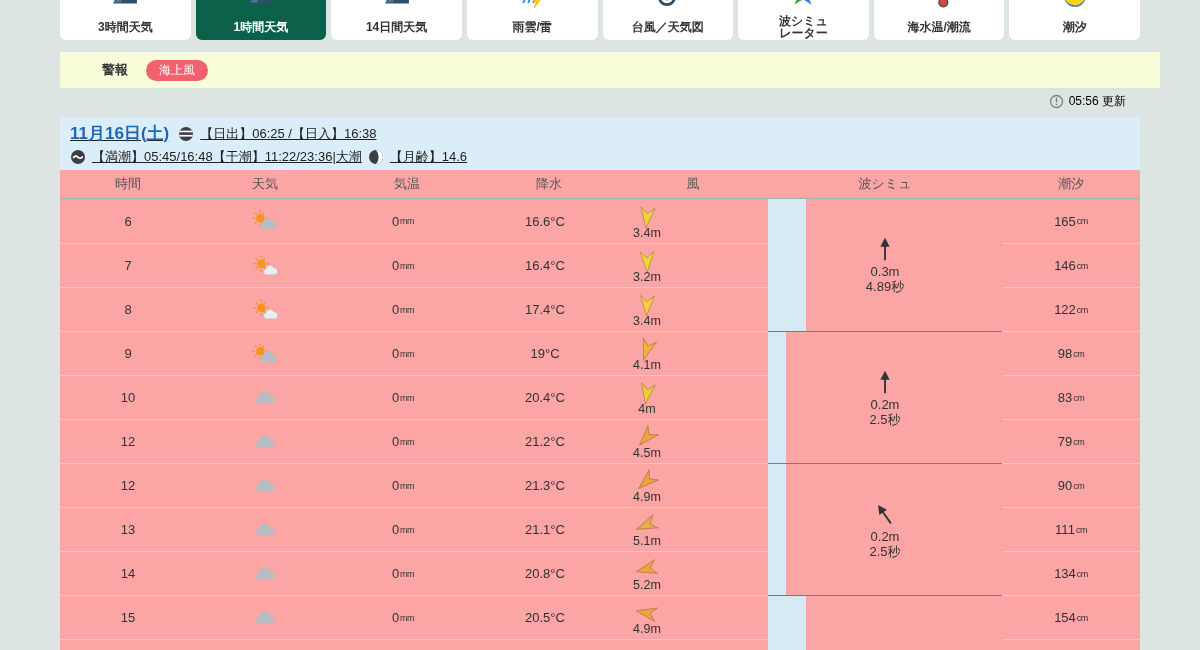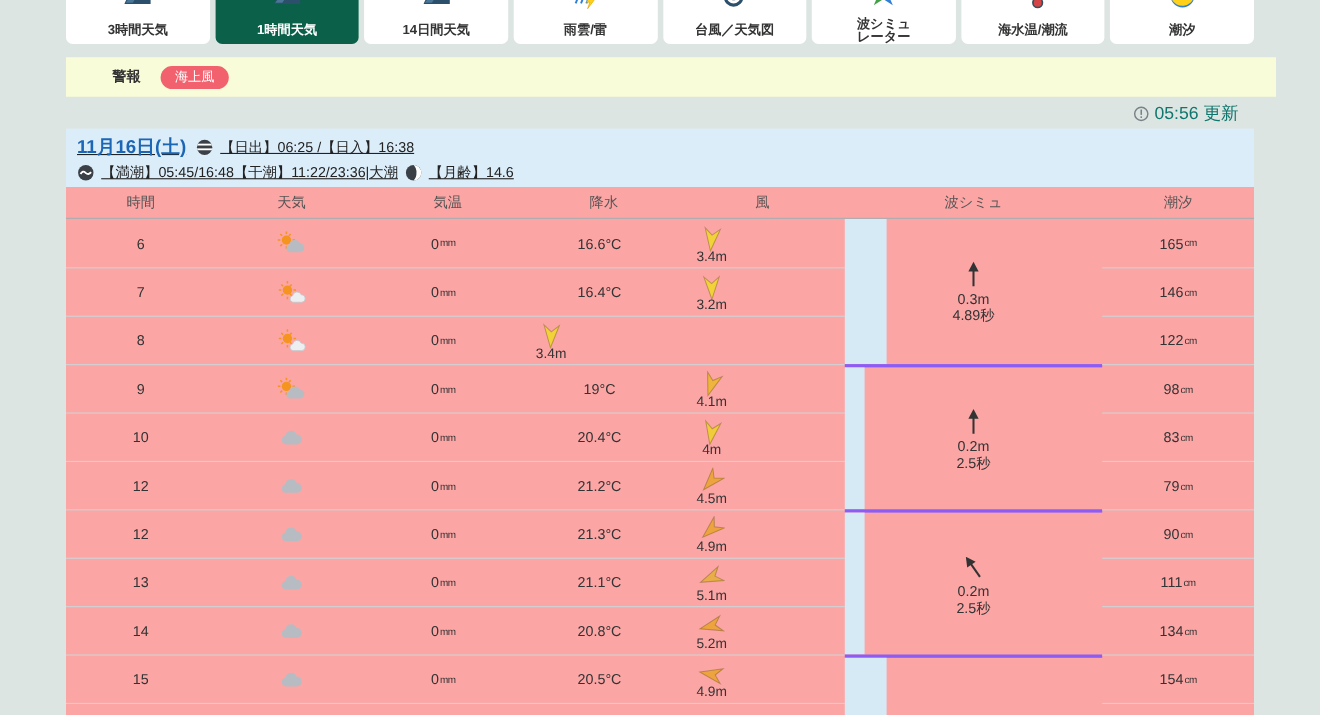--- a/index.html
+++ b/index.html
@@ -18,41 +18,41 @@
     position:absolute;left:0;right:0;top:42px;height:26px;
     display:flex;align-items:center;justify-content:center;
     font-size:12px;font-weight:bold;color:#333;text-align:center;
     line-height:12px;white-space:pre-line;
   }
   
   .alertbar{position:absolute;left:60px;top:52px;width:1080px;height:36px;background:#f9fcd8;display:flex;align-items:center;padding-left:20px;}
   .alert-label{font-weight:bold;font-size:13px;color:#333;margin-left:22px;}
   .alert-badge{margin-left:18px;background:#f2616e;color:#fff;font-size:12px;line-height:12px;padding:4px 13px 5px;border-radius:999px;cursor:pointer;}
   
-  .updated{position:absolute;top:93px;right:74px;display:flex;align-items:center;gap:5px;font-size:16px;color:#0f766e;}
+  .updated{position:absolute;top:93px;right:74px;display:flex;align-items:center;gap:5px;font-size:12px;color:#000000;}
   
   .datehead{position:absolute;left:60px;top:117px;width:1080px;height:53px;background:#dcedfa;box-sizing:border-box;padding:5px 0 0 10px;}
   .dh-line{display:flex;align-items:center;gap:6px;font-size:13px;color:#222;height:23px;text-decoration:underline;}
   .dh-date{font-size:17px;font-weight:bold;color:#1b66b5;margin-right:3px;}
   
   .table{position:absolute;left:60px;top:170px;width:1080px;height:576px;background:#fca5a5;}
   .thead{display:flex;height:29px;border-bottom:1px solid #a9adb1;box-sizing:border-box;}
   .th{display:flex;align-items:center;justify-content:center;font-size:13px;color:#555;}
   .c0{width:136px}.c1{width:138px}.c2{width:138px}.c3{width:146px}.c4{width:150px}.c5{width:234px}.c6{width:138px}
   .tbody{position:absolute;left:0;top:29px;width:1080px;height:451px;overflow:hidden;}
   .sec-left{position:absolute;left:0;top:0;width:708px;}
   .sec-wave{position:absolute;left:708px;top:0;width:234px;}
   .sec-tide{position:absolute;left:942px;top:0;width:138px;}
   .row{display:flex;height:44px;box-sizing:border-box;border-top:1px solid #cfd3d6;}
   .sec-left div.row:nth-of-type(1){border-top:none;}
   .cell{display:flex;align-items:center;justify-content:center;font-size:13px;color:#333;box-sizing:border-box;}
   .wind-cell{justify-content:flex-start;}
   .wind-block{width:58px;display:flex;flex-direction:column;align-items:center;padding-top:2px;}
   .wind-speed{font-size:12.5px;color:#333;margin-top:-3px;}
-  .wave-cell{position:relative;height:132px;box-sizing:border-box;border-top:3px solid #8b5cf6;
+  .wave-cell{position:relative;height:132px;box-sizing:border-box;border-top:1px solid #8b5cf6;
     display:flex;flex-direction:column;align-items:center;justify-content:center;}
   .sec-wave div.wave-cell:nth-of-type(1){border-top:none;}
   .wave-bar{position:absolute;left:0;top:0;bottom:0;background:#d6eaf6;}
   .wave-h,.wave-p{font-size:13px;color:#333;line-height:15px;z-index:1;}
   .tide-cell{height:44px;box-sizing:border-box;border-top:1px solid #cfd3d6;display:flex;align-items:center;justify-content:center;font-size:13px;color:#333;}
   .sec-tide div.tide-cell:nth-of-type(1){border-top:none;}
   .unit{font-size:9px;margin-left:1px;letter-spacing:-0.5px;}
 </style>
 </head>
 <body>
@@ -293,20 +293,21 @@
                 <path d="M15.2,16 l-1.8,-1.8"></path>
     </g>
     <circle cx="11" cy="10.5" r="4.6" fill="#f5941e"></circle>
     <path d="M16.5,22.5 a3.3,3.3 0 0 1 -0.3,-6.5 a4.4,4.4 0 0 1 8.4,-0.9 a3.4,3.4 0 0 1 0.4,7.4 z" fill="#eceef0" stroke="#c2c7cc" stroke-width="0.8"></path>
   </svg>
 </div>
           <div class="cell c2">
             <span>0</span>
             <span class="unit">mm</span>
           </div>
+          <div class="cell c3">17.4°C</div>
           <div class="cell c4 wind-cell">
             <div class="wind-block">
               <svg width="24" height="24" viewBox="-13 -13 26 26">
                 <polygon class="dart" points="0,-12 7.5,10 0,3.5 -7.5,10" stroke="rgba(90,70,0,0.35)" stroke-width="1" transform="rotate(183)" fill="#f2d23a"></polygon>
               </svg>
               <span class="wind-speed">3.4m</span>
             </div>
           </div>
         </div>
 

